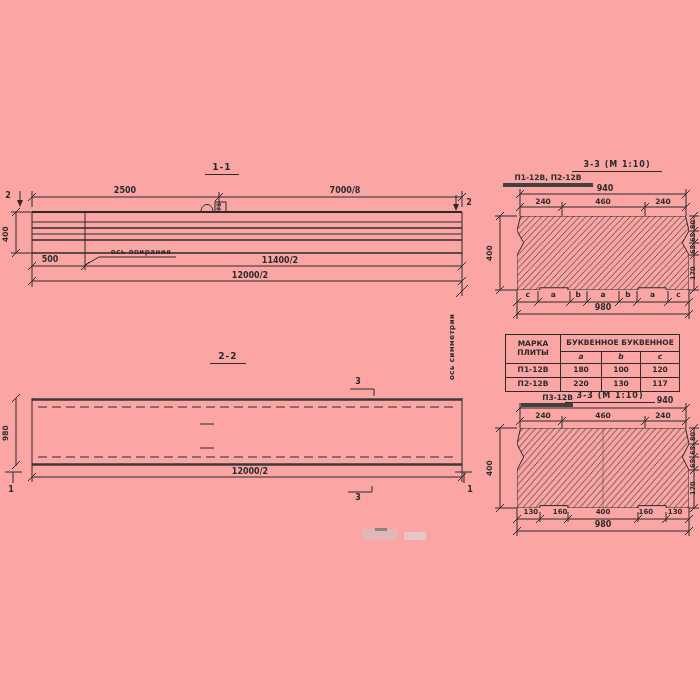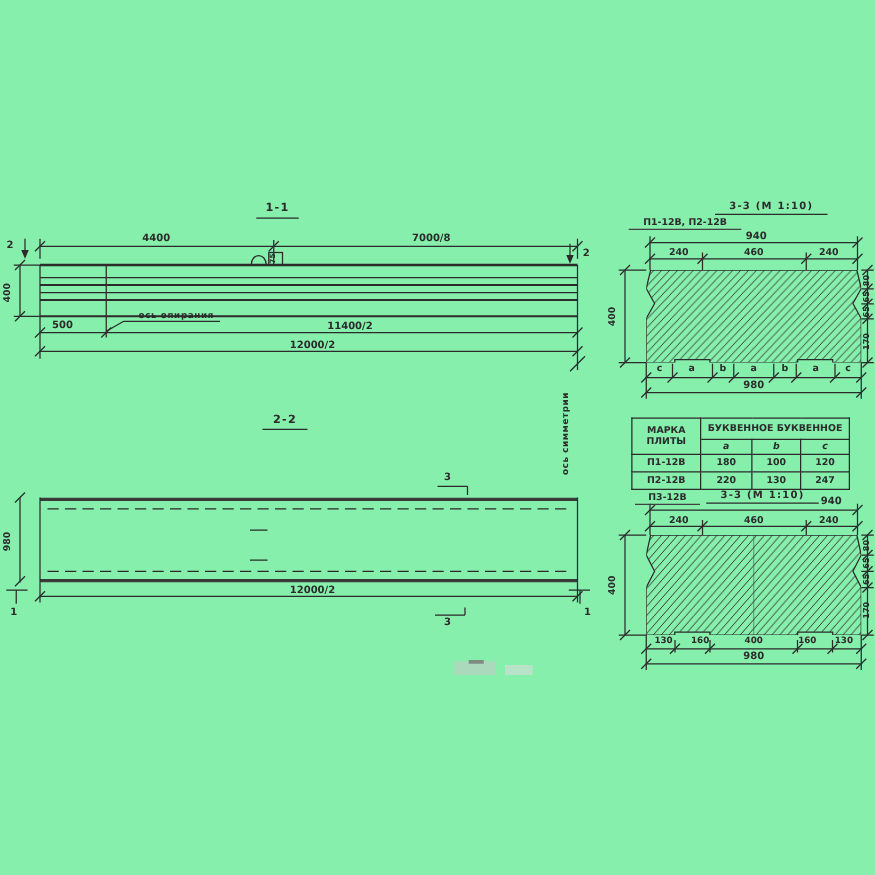--- a/index.html
+++ b/index.html
@@ -1,22 +1,22 @@
 <!DOCTYPE html>
 <html><head>
 <meta charset="utf-8">
 <style>
   html,body{margin:0;padding:0;background:#ffffff;}
-  #canvas{position:relative;width:700px;height:700px;background:#86efac;overflow:hidden;
+  #canvas{position:relative;width:700px;height:700px;background:#fca5a5;overflow:hidden;
           font-family:"DejaVu Sans",sans-serif;color:#2b2b2b;}
   .lbl{position:absolute;font-size:8px;font-weight:bold;line-height:1;white-space:nowrap;
        color:#2b2b2b;text-align:center;}
   .sm{font-size:7px;letter-spacing:.5px;}
   .title{font-size:9px;letter-spacing:1px;border-bottom:1px solid #2b2b2b;padding-bottom:2px;}
-  .ul{border-bottom:1px solid #404040;padding-bottom:1px;}
+  .ul{border-bottom:4px solid #404040;padding-bottom:1px;}
   .vt{position:absolute;writing-mode:vertical-rl;transform:rotate(180deg);font-size:7.5px;
       font-weight:bold;text-align:center;line-height:1;color:#2b2b2b;white-space:nowrap;}
   .vts{font-size:6.5px;}
   .flexrow{position:absolute;display:flex;font-size:7.5px;font-weight:bold;color:#2b2b2b;}
   .flexrow span{text-align:center;line-height:1;}
   svg{position:absolute;left:0;top:0;}
   .ln{stroke:#2b2b2b;stroke-width:1;fill:none;}
   .ln15{stroke:#2b2b2b;stroke-width:1.5;fill:none;}
   .ln2{stroke:#2b2b2b;stroke-width:2;fill:none;}
   .ln25{stroke:#3a3a3a;stroke-width:2.5;fill:none;}
@@ -150,32 +150,32 @@
     <defs>
       <pattern id="hatchB" patternUnits="userSpaceOnUse" width="36" height="36">
         <line x1="0" y1="36" x2="36" y2="0" stroke="#2b2b2b" stroke-width="4"></line>
       </pattern>
     </defs>
     <polygon points="20,0 960,0 980,80 942,145 980,210 980,400 850,400 850,388 690,388 690,400 290,400 290,388 130,388 130,400 0,400 0,210 38,145 0,80" fill="url(#hatchB)" stroke="#2b2b2b" stroke-width="1" vector-effect="non-scaling-stroke"></polygon>
     <line x1="490" y1="0" x2="490" y2="400" stroke="#2b2b2b" stroke-width="2"></line>
   </svg>
 
   <div class="lbl title" style="left:205px;top:163px;width:34px;">1-1</div>
-  <div class="lbl" style="left:60px;top:187px;width:130px;">4400</div>
+  <div class="lbl" style="left:60px;top:187px;width:130px;">2500</div>
   <div class="lbl" style="left:290px;top:187px;width:110px;">7000/8</div>
   <div class="lbl" style="left:2px;top:192px;width:12px;">2</div>
   <div class="lbl" style="left:463px;top:199px;width:12px;">2</div>
   <div class="vt" style="left:2px;top:214px;height:40px;">400</div>
   <div class="vt" style="left:216px;top:202px;height:10px;font-size:6px;">75</div>
   <div class="lbl" style="left:36px;top:256px;width:28px;">500</div>
   <div class="lbl sm" style="left:101px;top:249px;width:80px;">ось опирания</div>
   <div class="lbl" style="left:235px;top:257px;width:90px;">11400/2</div>
   <div class="lbl" style="left:205px;top:272px;width:90px;">12000/2</div>
 
-  <div class="lbl title" style="left:210px;top:332px;width:36px;">2-2</div>
+  <div class="lbl title" style="left:210px;top:352px;width:36px;">2-2</div>
   <div class="lbl" style="left:352px;top:378px;width:12px;">3</div>
   <div class="lbl" style="left:352px;top:494px;width:12px;">3</div>
   <div class="lbl" style="left:5px;top:486px;width:12px;">1</div>
   <div class="lbl" style="left:464px;top:486px;width:12px;">1</div>
   <div class="vt" style="left:2px;top:412px;height:42px;">980</div>
   <div class="lbl" style="left:205px;top:468px;width:90px;">12000/2</div>
   <div class="vt sm" style="left:449px;top:297px;height:100px;font-size:7px;">ось симметрии</div>
 
   <div class="lbl title" style="left:572px;top:161px;width:90px;font-size:8px;">3-3 (М 1:10)</div>
   <div class="lbl ul" style="left:503px;top:174px;width:90px;font-size:7.5px;">П1-12В, П2-12В</div>
@@ -215,26 +215,26 @@
     <tr style="height:14px;">
       <td>П1-12В</td>
       <td>180</td>
       <td>100</td>
       <td>120</td>
     </tr>
     <tr style="height:14px;">
       <td>П2-12В</td>
       <td>220</td>
       <td>130</td>
-      <td>247</td>
+      <td>117</td>
     </tr>
   </tbody>
     </table>
 
-  <div class="lbl ul" style="left:508px;top:394px;width:52px;font-size:7.5px;">П3-12В</div>
+  <div class="lbl ul" style="left:521px;top:394px;width:52px;font-size:7.5px;text-align:right;">П3-12В</div>
   <div class="lbl title" style="left:565px;top:392px;width:90px;font-size:8px;">3-3 (М 1:10)</div>
   <div class="lbl" style="left:648px;top:397px;width:34px;">940</div>
   <div class="flexrow" style="left:520px;top:412px;width:166px;">
     <span style="flex-grow:240;">240</span>
     <span style="flex-grow:460;">460</span>
     <span style="flex-grow:240;">240</span>
   </div>
   <div class="vt" style="left:486px;top:452px;height:32px;">400</div>
   <div class="vt vts" style="left:690px;top:429px;height:15px;">80</div>
   <div class="vt vts" style="left:690px;top:445px;height:11px;">65</div>

